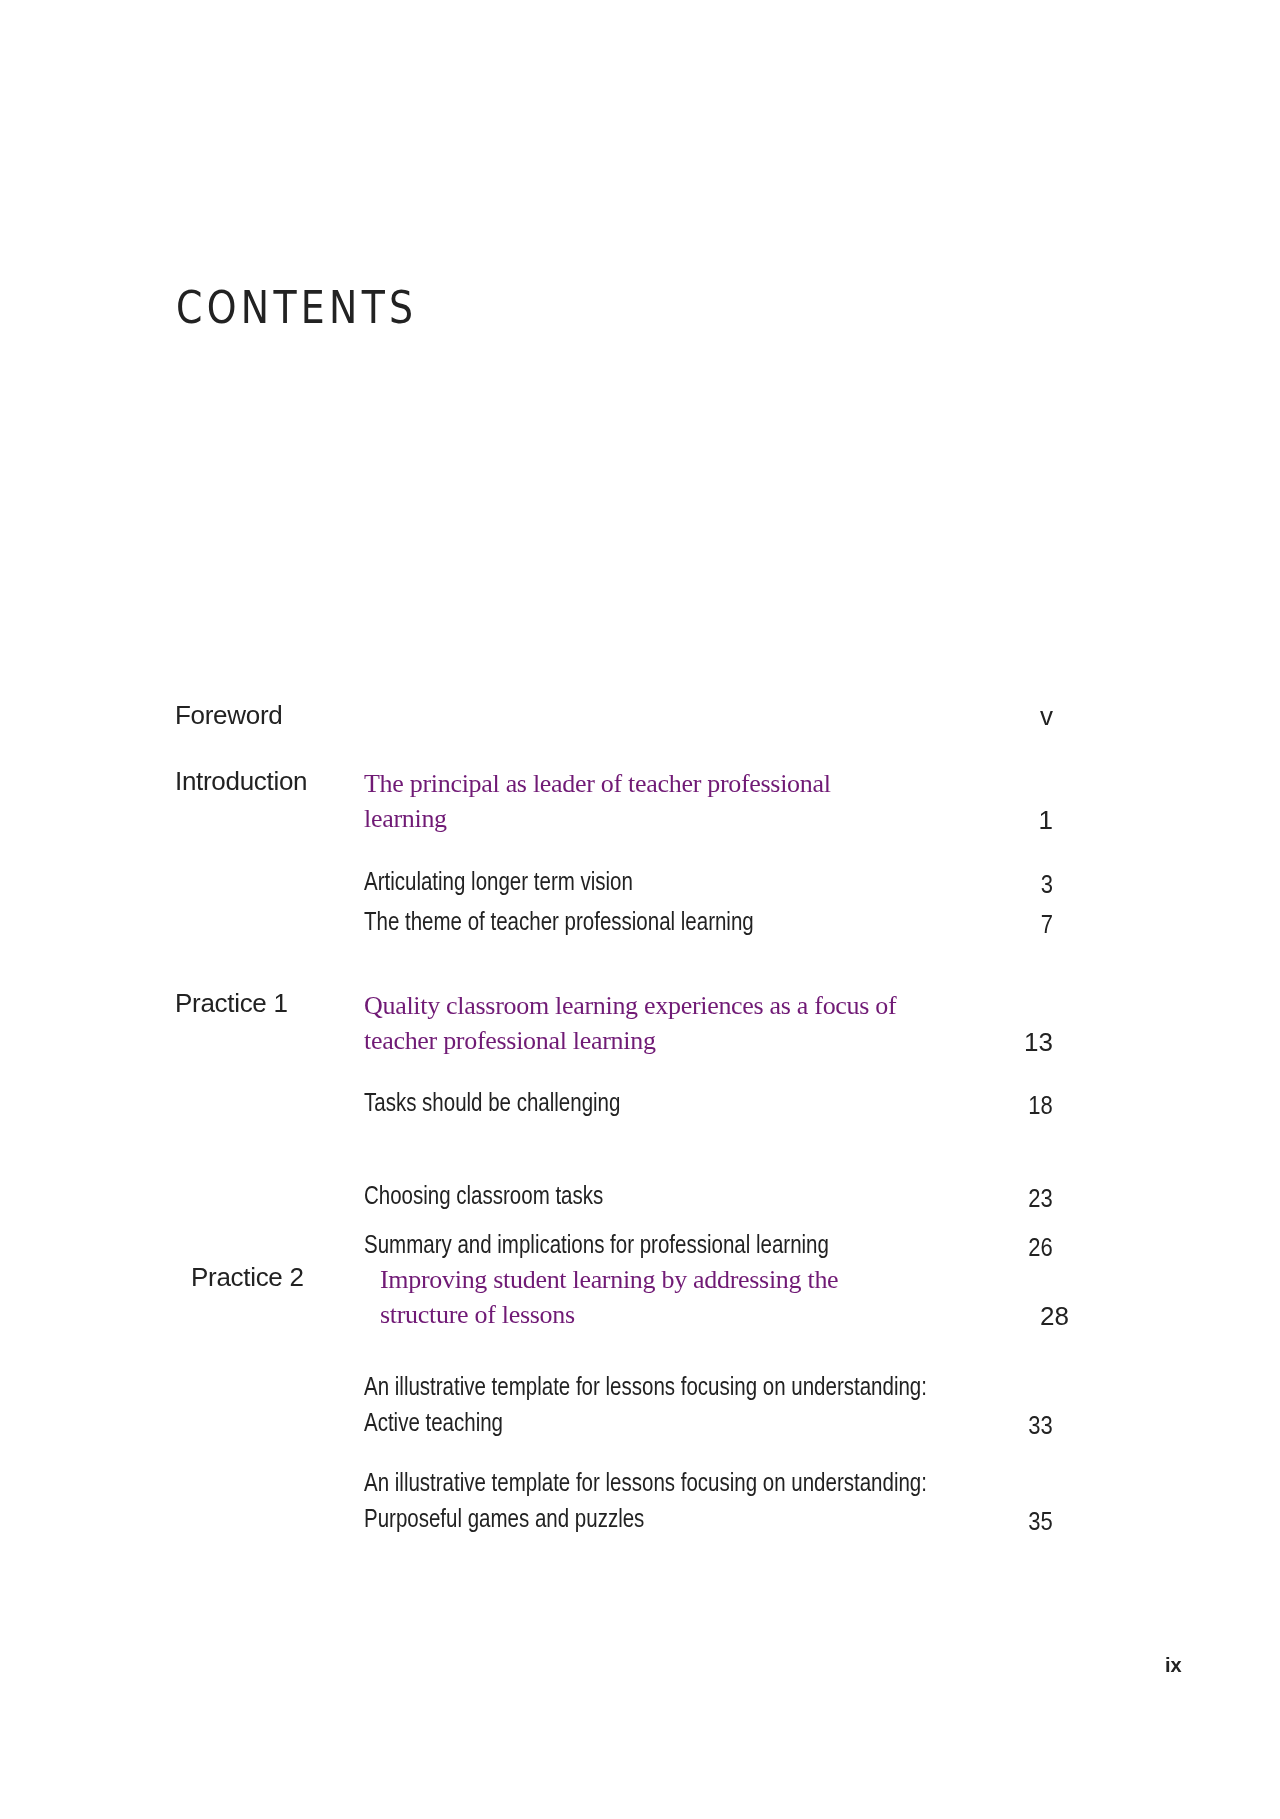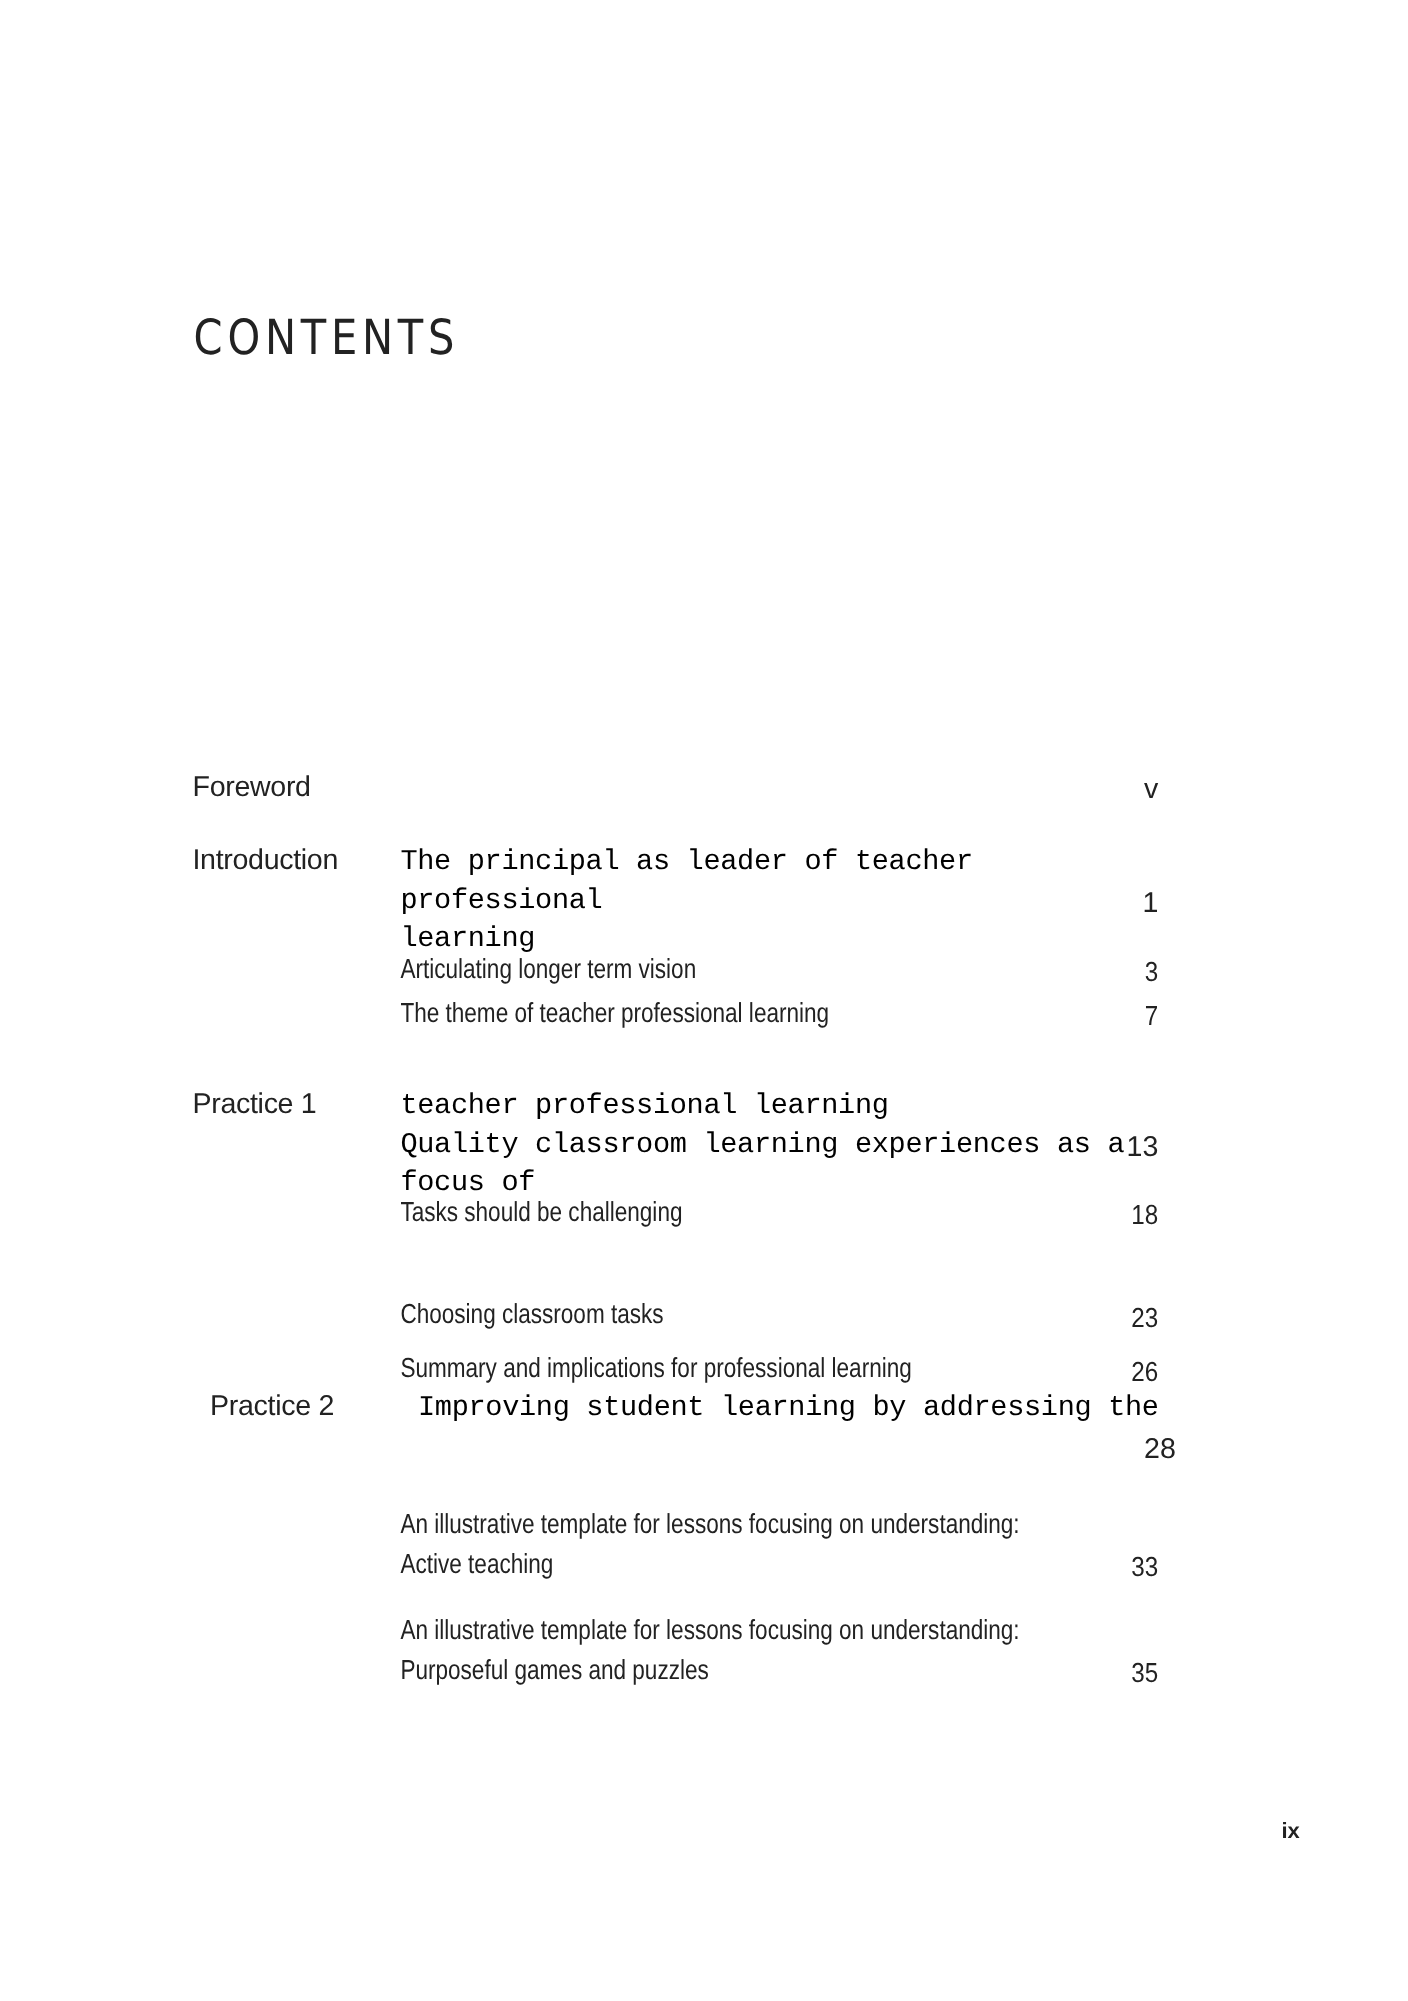--- a/index.html
+++ b/index.html
@@ -11,21 +11,21 @@
     transform:scaleX(0.86); transform-origin:left top;
   }
   .row { position:absolute; left:175px; width:878px; }
   .label {
     position:absolute; left:0; top:0;
     font-family:"Liberation Sans", sans-serif; font-size:26px; color:#222;
     letter-spacing:-0.3px;
   }
   .entry { position:absolute; left:189px; top:0; width:689px; }
   .heading-text {
-    font-family:Liberation Mono, monospace; font-size:26px; line-height:35px; color:#000000;
+    font-family:Liberation Serif, serif; font-size:26px; line-height:35px; color:#701a75;
     letter-spacing:-0.3px; width:680px;
   }
   .sub-text {
     font-family:"Liberation Sans Narrow", "Liberation Sans", sans-serif; font-size:25px; line-height:36px; color:#222;
     transform:scaleX(0.82); transform-origin:left top; width:850px; white-space:nowrap;
   }
   .page {
     position:absolute; right:0; bottom:0;
     font-family:"Liberation Sans", sans-serif; font-size:26px; color:#222; text-align:right;
   }
@@ -64,22 +64,22 @@
 <div class="row" style="top:903px;height:36px;">
   <div class="entry" style="height:36px;">
     <div class="sub-text">The theme of teacher professional learning</div>
     <span class="page sub-page">7</span>
   </div>
 </div>
 
 <div class="row" style="top:988px;height:70px;">
   <span class="label">Practice 1</span>
   <div class="entry" style="height:70px;">
+    <div class="heading-text">Quality classroom learning experiences as a focus of</div>
     <div class="heading-text">teacher professional learning</div>
-    <div class="heading-text">Quality classroom learning experiences as a focus of</div>
     <span class="page">13</span>
   </div>
 </div>
 
 <div class="row" style="top:1084px;height:36px;">
   <div class="entry" style="height:36px;">
     <div class="sub-text">Tasks should be challenging</div>
     <span class="page sub-page">18</span>
   </div>
 </div>
@@ -95,20 +95,21 @@
   <div class="entry" style="height:36px;">
     <div class="sub-text">Summary and implications for professional learning</div>
     <span class="page sub-page">26</span>
   </div>
 </div>
 
 <div class="row" style="top:1262px;height:70px;margin-left:16px;">
   <span class="label">Practice 2</span>
   <div class="entry" style="height:70px;">
     <div class="heading-text">Improving student learning by addressing the</div>
+    <div class="heading-text">structure of lessons</div>
     <span class="page">28</span>
   </div>
 </div>
 
 <div class="row" style="top:1368px;height:72px;">
   <div class="entry" style="height:72px;">
     <div class="sub-text">An illustrative template for lessons focusing on understanding:</div>
     <div class="sub-text">Active teaching</div>
     <span class="page sub-page">33</span>
   </div>

